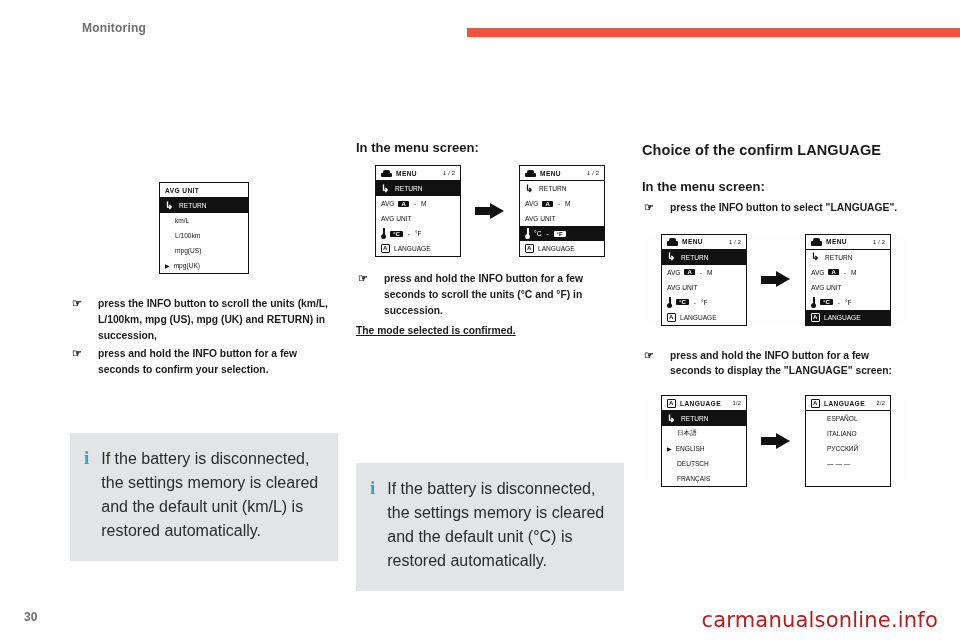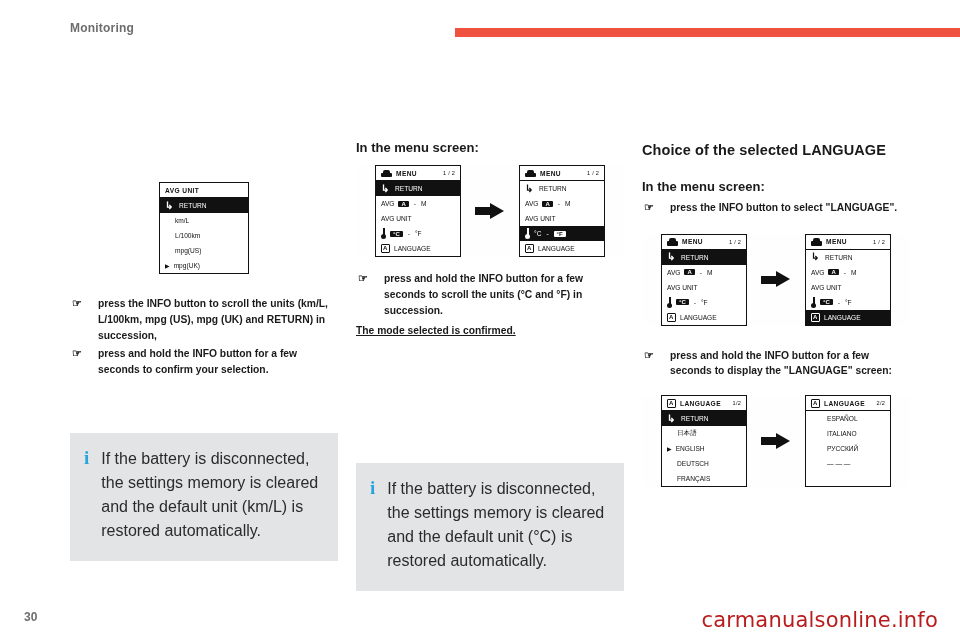--- a/index.html
+++ b/index.html
@@ -6,21 +6,21 @@
   html, body { margin:0; padding:0; }
   body {
     width: 960px; height: 640px;
     background: #ffffff;
     font-family: "Liberation Sans", sans-serif;
     position: relative;
     overflow: hidden;
   }
 
   
-  .page-header { position:absolute; left:0; top:0; width:884px; height:52px;padding-left:26px; }
+  .page-header { position:absolute; left:12px; top:0; width:884px; height:52px;padding-left:26px; }
   .header-title {
     position:absolute; left:70px; top:21px;
     font-size:12px; font-weight:bold; color:#6d6d6d;
     letter-spacing:.2px;
     filter: blur(0.7px);
   }
   .header-rule {
     position:absolute; left:455px; top:28px;
     width:505px; height:9px; background:#ef5340;
   }
@@ -315,21 +315,21 @@
   </ul>
   <p class="after-note">The mode selected is confirmed.</p>
 </div>
 
 <div class="info-box" style="left:356px; top:463px;">
   <div class="info-i">i</div>
   <div class="info-text">If the battery is disconnected, the settings memory is cleared and the default unit (°C) is restored automatically.</div>
 </div>
 
 <div class="col col-right">
-  <h2 class="section-title">Choice of the selected LANGUAGE</h2>
+  <h2 class="section-title">Choice of the confirm LANGUAGE</h2>
   <p class="lede">In the menu screen:</p>
   <ul class="bullets">
     <li>
       <span class="hand">☞</span>
       <span>press the INFO button to select "LANGUAGE".</span>
     </li>
   </ul>
 
   <div class="fig" style="margin-top:18px;">
     <div class="fig-row">

